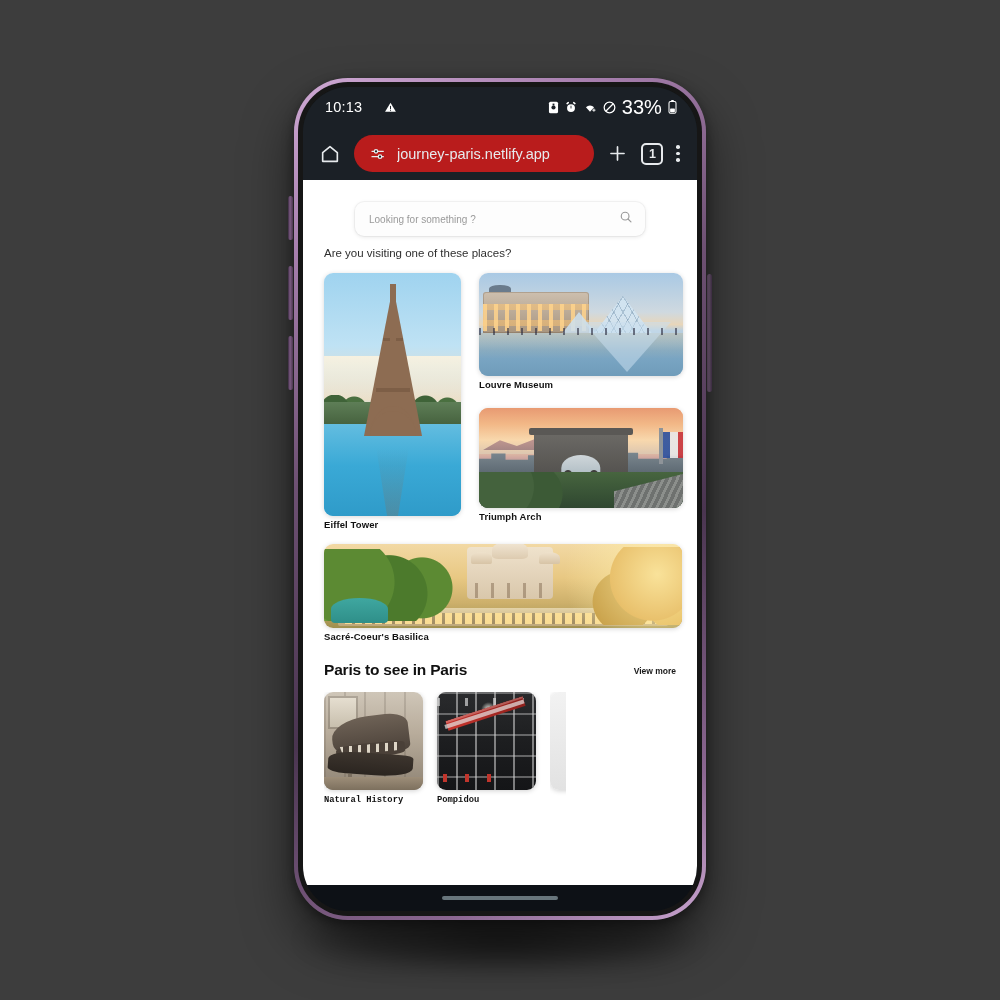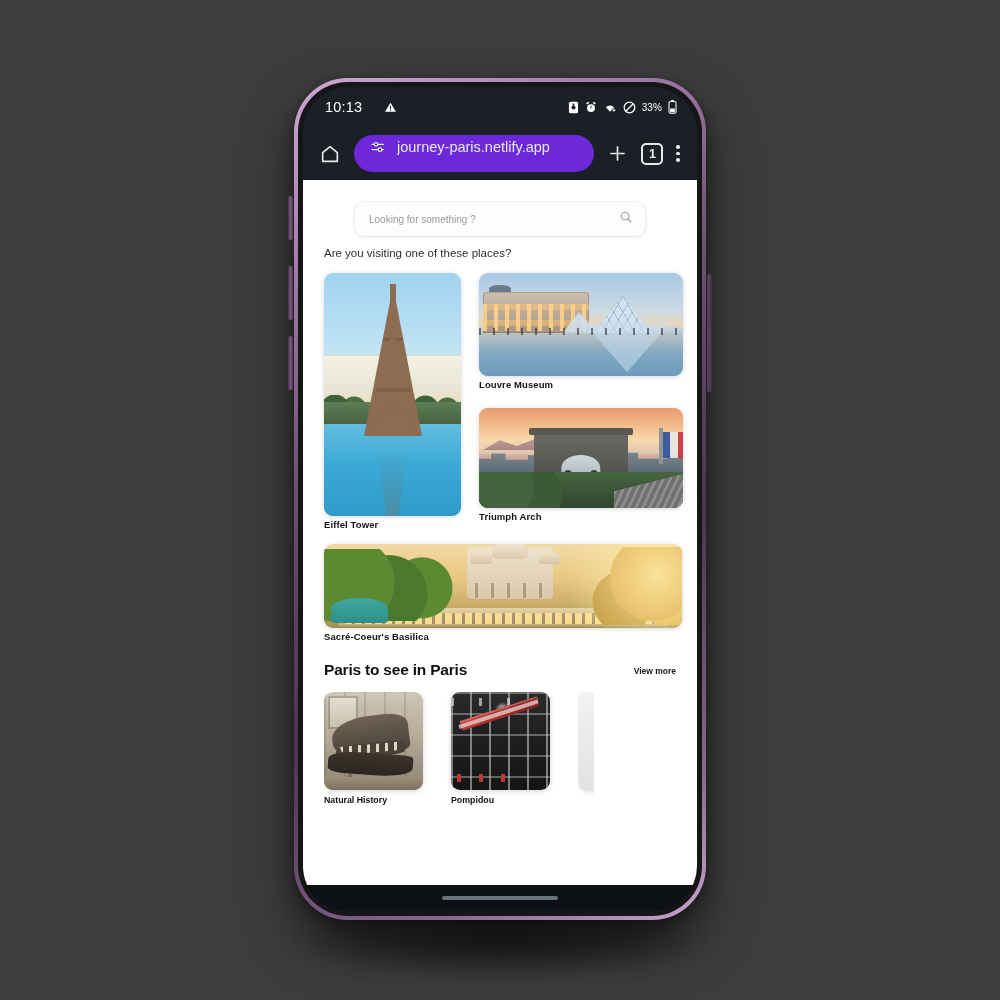--- a/index.html
+++ b/index.html
@@ -64,39 +64,39 @@
   .statusbar {
     height: 40px; flex: 0 0 40px;
     background: #1b2026;
     display: flex; align-items: center;
     padding: 0 20px 0 22px;
     color: #ffffff;
   }
   .sb-time { font-size: 14.5px; letter-spacing: .2px; }
   .sb-left { display: flex; align-items: center; gap: 22px; }
   .sb-right { margin-left: auto; display: flex; align-items: center; gap: 6px; }
-  .sb-pct { font-size: 10px; letter-spacing: .1px; }
+  .sb-pct { font-size: 20px; letter-spacing: .1px; }
   .ico { display: inline-flex; align-items: center; }
 
   
   .chrome {
     height: 53px; flex: 0 0 53px;
     background: #1b2026;
     display: flex; align-items: center;
     padding: 0 17px 0 16px;
     gap: 13px;
   }
   .omnibox {
     flex: 1 1 auto;
     height: 37px;
-    background: #6d28d9;
+    background: #b91c1c;
     border-radius: 19px;
-    display: flex; align-items: flex-start;
+    display: flex; align-items: center;
     gap: 11px;
-    padding: 4px 16px;
+    padding: 16px 16px;
     min-width: 0;
   }
   .omnibox .url {
     color: #e7eaed;
     font-size: 14.5px;
     white-space: nowrap; overflow: hidden; text-overflow: ellipsis;
   }
   .chrome-ico { color: #e7eaed; display: inline-flex; align-items: center; justify-content: center; }
   .tabcount {
     width: 22px; height: 22px;
@@ -345,22 +345,23 @@
   
   .sechead {
     display:flex; align-items: flex-end; justify-content: space-between;
     margin: 19px 11px 0 11px;
   }
   .sechead h2 { font-size: 15.5px; font-weight: 700; color:#111; letter-spacing:-.2px; }
   .viewmore { font-size: 8.5px; font-weight: 700; color:#1a1a1a; padding-bottom:3px; }
 
   .carousel-row {
     margin: 13px 0 0 11px;
-    display: flex; gap: 28px;
+    display: flex; gap: 14px;
     overflow: hidden;
+    font-family: Liberation Mono, monospace;
   }
   .mini { flex: 0 0 auto; width: 99px; }
   .mini .thumb {
     height: 98px; border-radius: 9px; overflow: hidden; position: relative;
     box-shadow: 0 1px 5px rgba(0,0,0,.18);
   }
   .mini .cap { font-size: 8.8px; font-weight: 700; color: #111; margin-top: 5px; }
   .mini.partial { width: 16px; overflow: hidden; }
   .mini.partial .thumb { width: 99px; }
 

